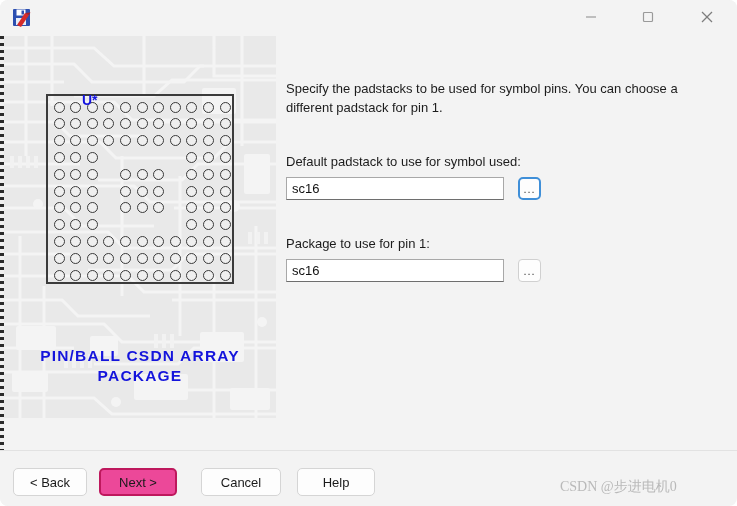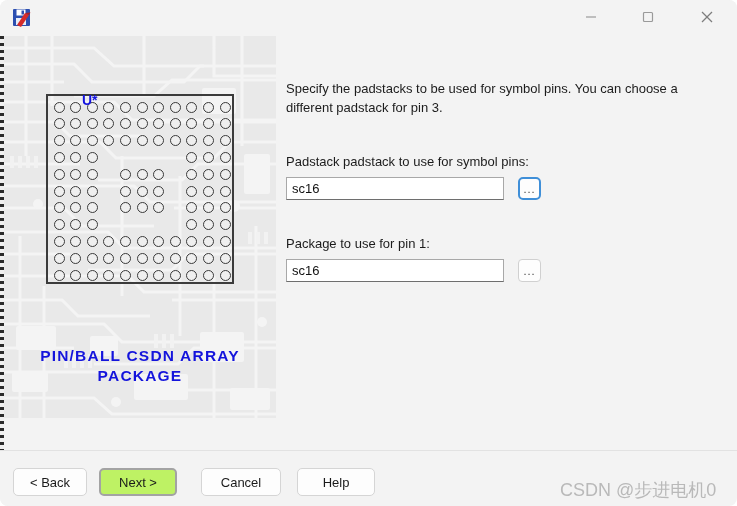--- a/index.html
+++ b/index.html
@@ -189,30 +189,30 @@
     border: 1px solid #d5d5d5;
     border-radius: 5px;
     box-sizing: border-box;
     font-size: 13px;
     color: #1a1a1a;
     font-family: "Liberation Sans", sans-serif;
     cursor: default;
     padding: 0;
   }
   #btn-back   { left: 13px;  width: 74px; }
-  #btn-next   { left: 99px;  width: 78px; border: 2px solid #a3a3a3; background: #bef264; }
+  #btn-next   { left: 99px;  width: 78px; border: 2px solid #be185d; background: #ec4899; }
   #btn-cancel { left: 201px; width: 80px; }
   #btn-help   { left: 297px; width: 78px; }
 
   #watermark {
     position: absolute;
     left: 560px; top: 478px;
-    font-size: 18px;
+    font-size: 14px;
     color: #b9b9b9;
-    font-family: Liberation Sans, sans-serif;
+    font-family: Liberation Serif, serif;
     white-space: nowrap;
   }
 
   
   #edge-dots {
     position: absolute;
     left: 0; top: 36px;
     width: 4px; height: 420px;
     background: repeating-linear-gradient(
       to bottom,
@@ -428,23 +428,23 @@
     <div id="u-label">U*</div>
 
     <div id="caption">
       <span>PIN/BALL CSDN ARRAY</span><br>
       <span>PACKAGE</span>
     </div>
   </div>
 
   <div id="content">
 
-    <div id="intro">Specify the padstacks to be used for symbol pins. You can choose a different padstack for pin 3.</div>
-
-    <label class="field-label" id="label-default">Padstack padstack to use for symbol pins:</label>
+    <div id="intro">Specify the padstacks to be used for symbol pins. You can choose a different padstack for pin 1.</div>
+
+    <label class="field-label" id="label-default">Default padstack to use for symbol used:</label>
     <input class="textbox" id="tb-default" type="text" value="sc16" style="">
     <button class="browse-btn" id="browse-default">...</button>
 
     <label class="field-label" id="label-pin1">Package to use for pin 1:</label>
     <input class="textbox" id="tb-pin1" type="text" value="sc16" style="">
     <button class="browse-btn" id="browse-pin1">...</button>
   </div>
 
   <div id="footer-sep"></div>
   <div id="footer">

